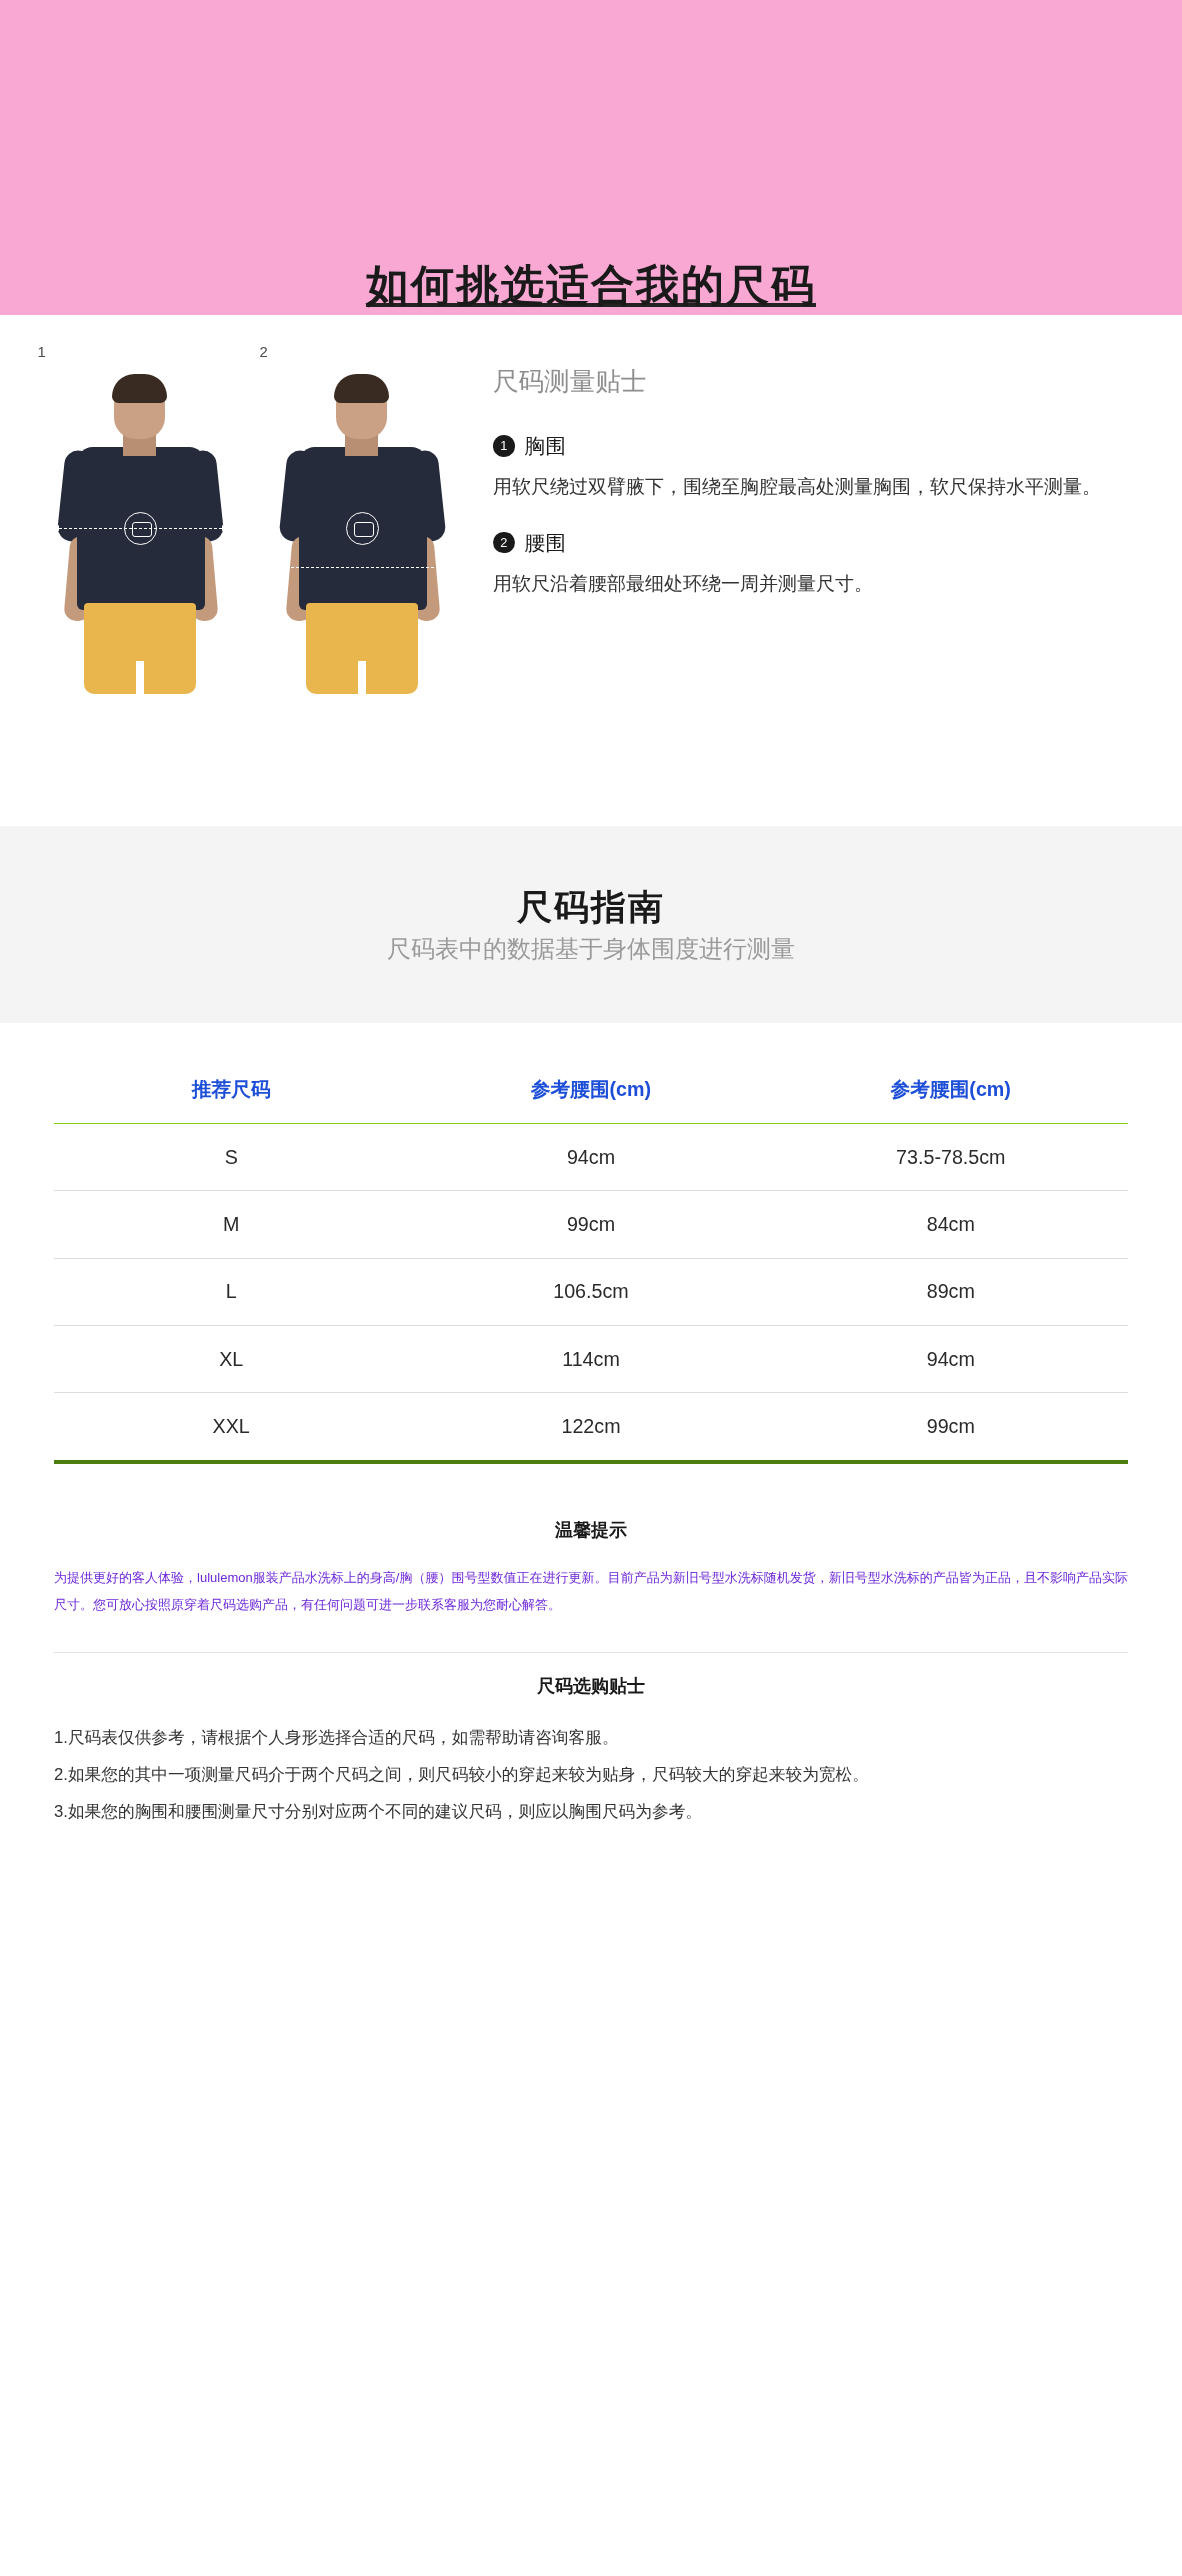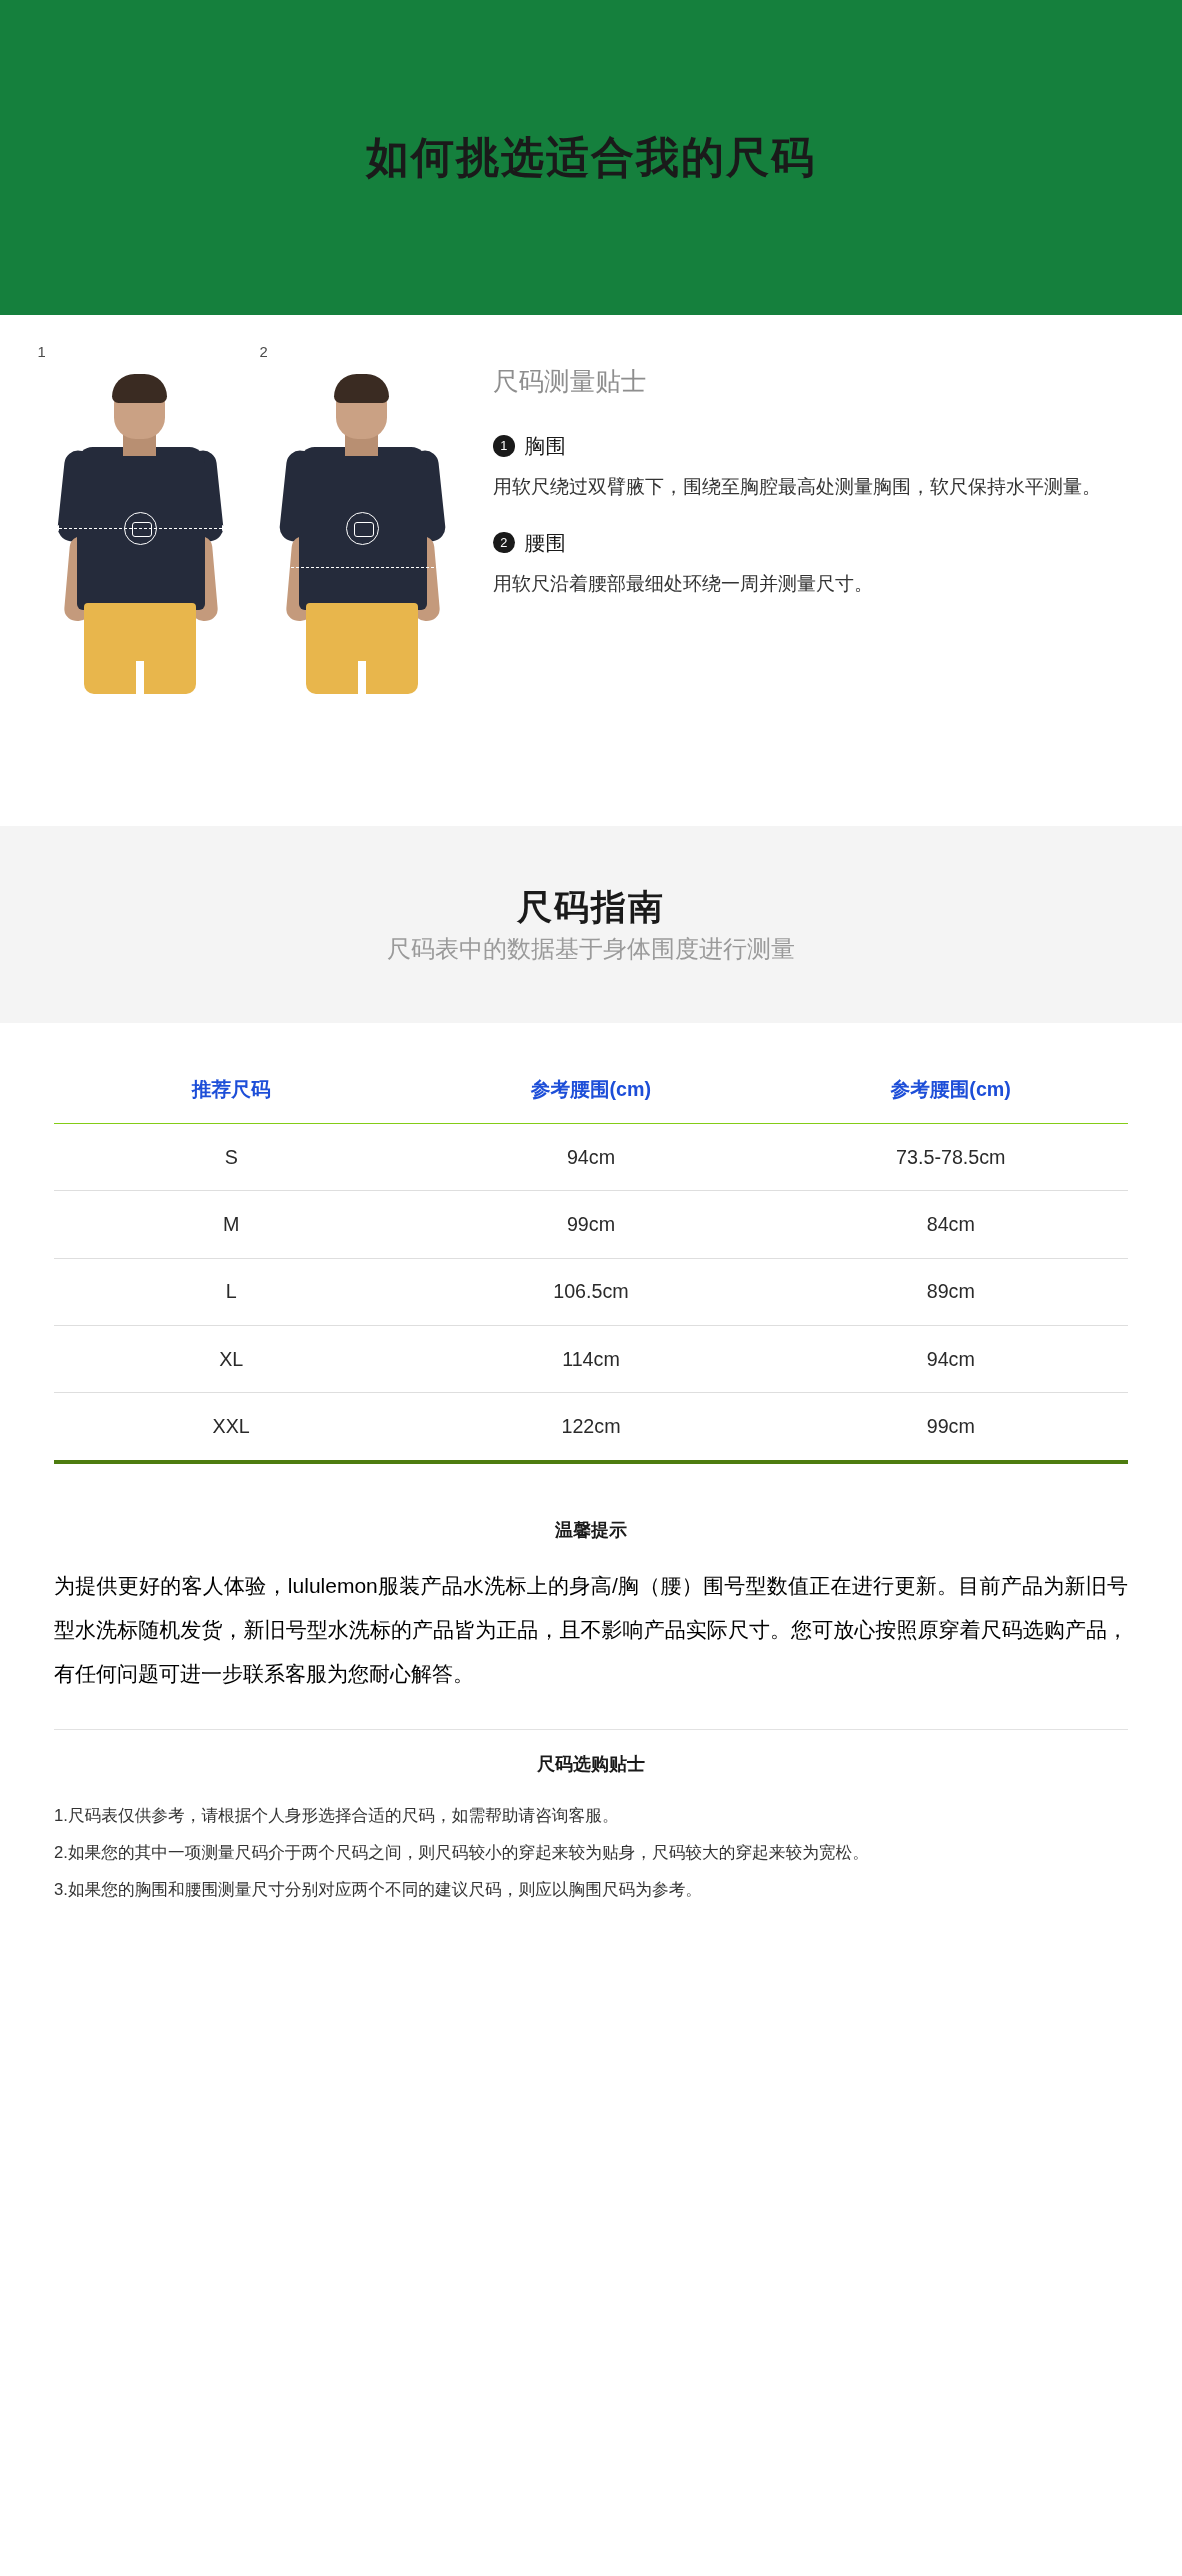--- a/index.html
+++ b/index.html
@@ -16,25 +16,26 @@
     -webkit-font-smoothing: antialiased;
   }
   .page {
     width: 1182px;
     margin: 0 auto;
     position: relative;
   }
 
   
   .hero {
-    background: #15803d;
+    background: #f9a8d4;
     height: 315px;
     display: flex;
-    align-items: center;
+    align-items: flex-end;
     justify-content: center;
+    text-decoration: underline;
   }
   .hero-title {
     font-size: 43px;
     font-weight: bold;
     letter-spacing: 2px;
     color: #1a1a1a;
   }
 
   
   .tips-section {
@@ -282,23 +283,23 @@
     padding: 33px 54px 0 54px;
   }
   .note-title {
     text-align: center;
     font-size: 18px;
     font-weight: bold;
     color: #1a1a1a;
     margin: 21.7px 0 21.7px 0;
   }
   .note-para {
-    font-size: 21px;
+    font-size: 13px;
     line-height: 2.1;
-    color: #000000;
+    color: #6d28d9;
     text-align: justify;
   }
   .divider {
     border-top: 1px solid #e2e2e2;
     margin: 33px 0 9.9px 0;
   }
   .note-list {
     font-size: 16.7px;
     line-height: 2.1;
     color: #333333;

